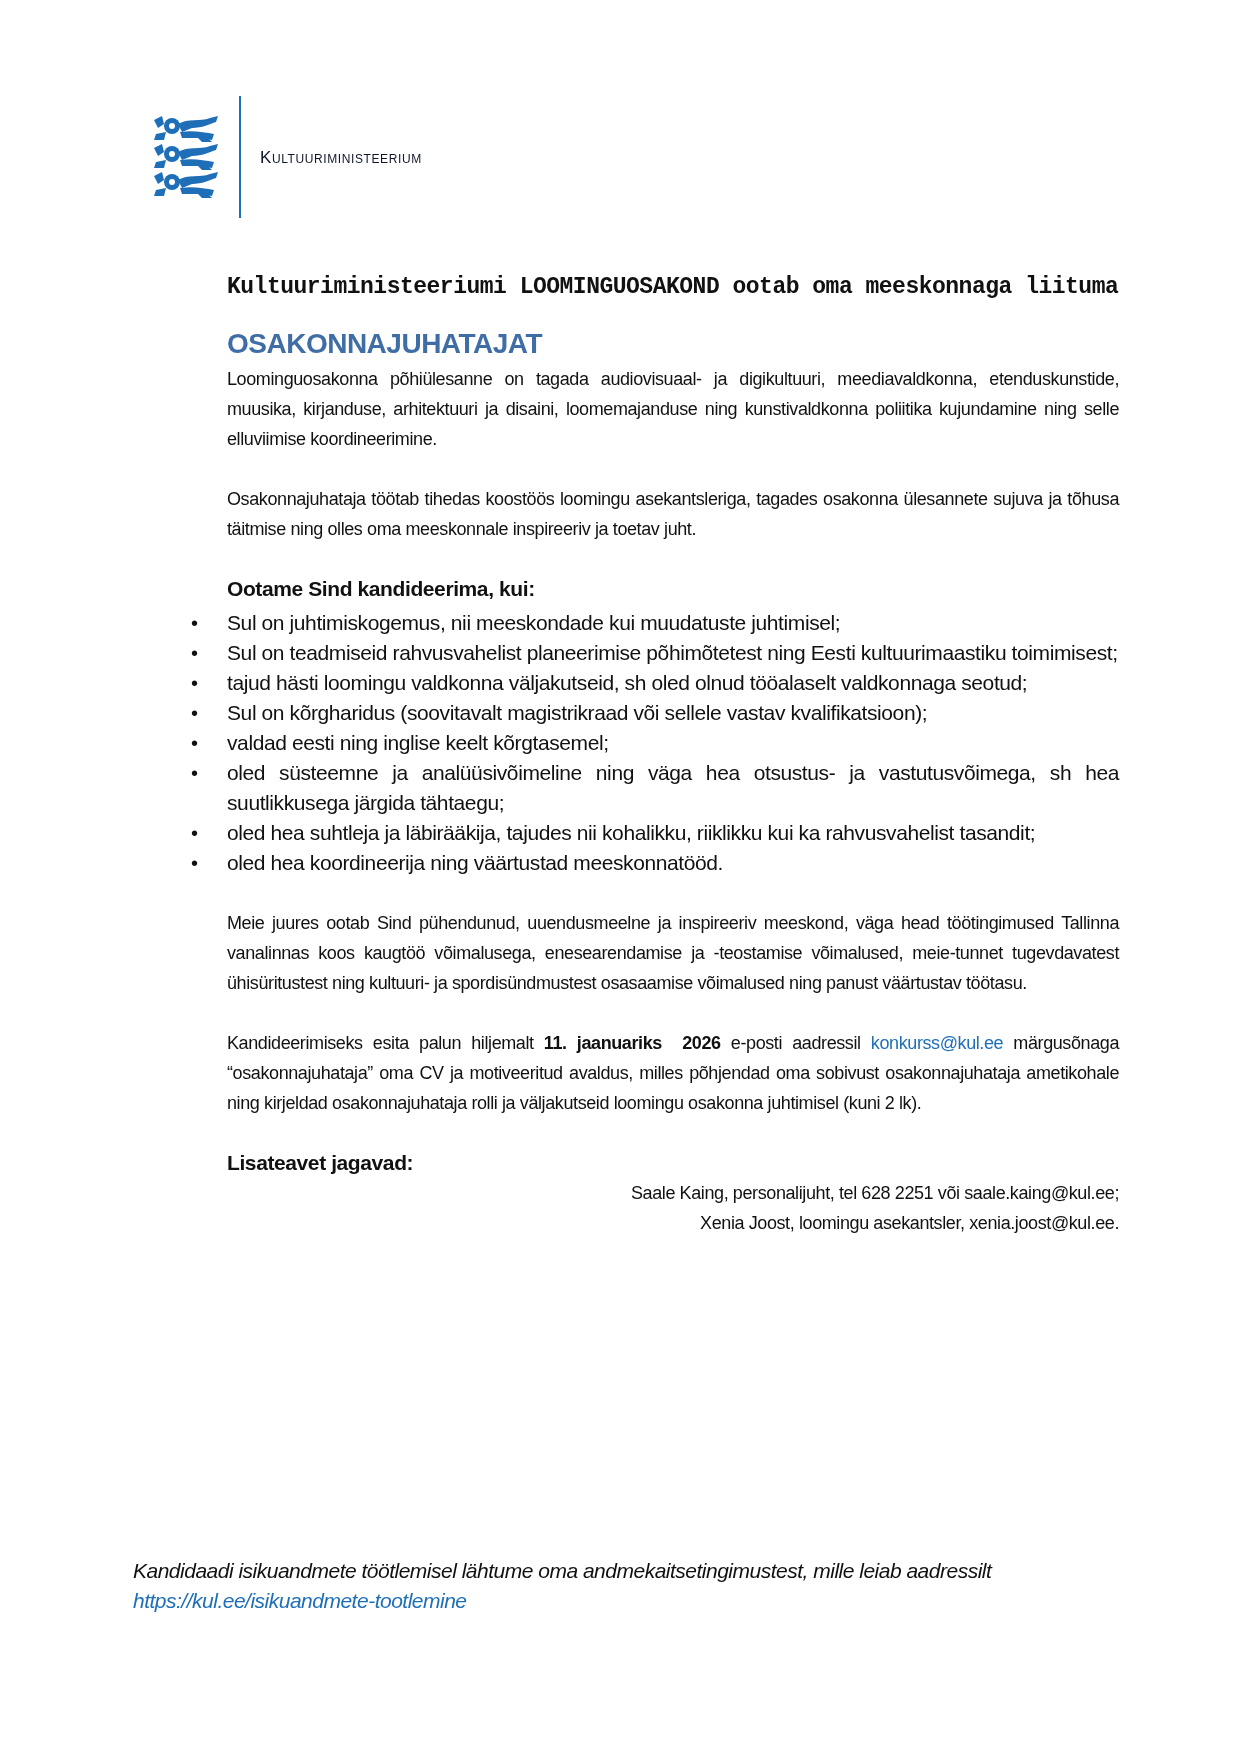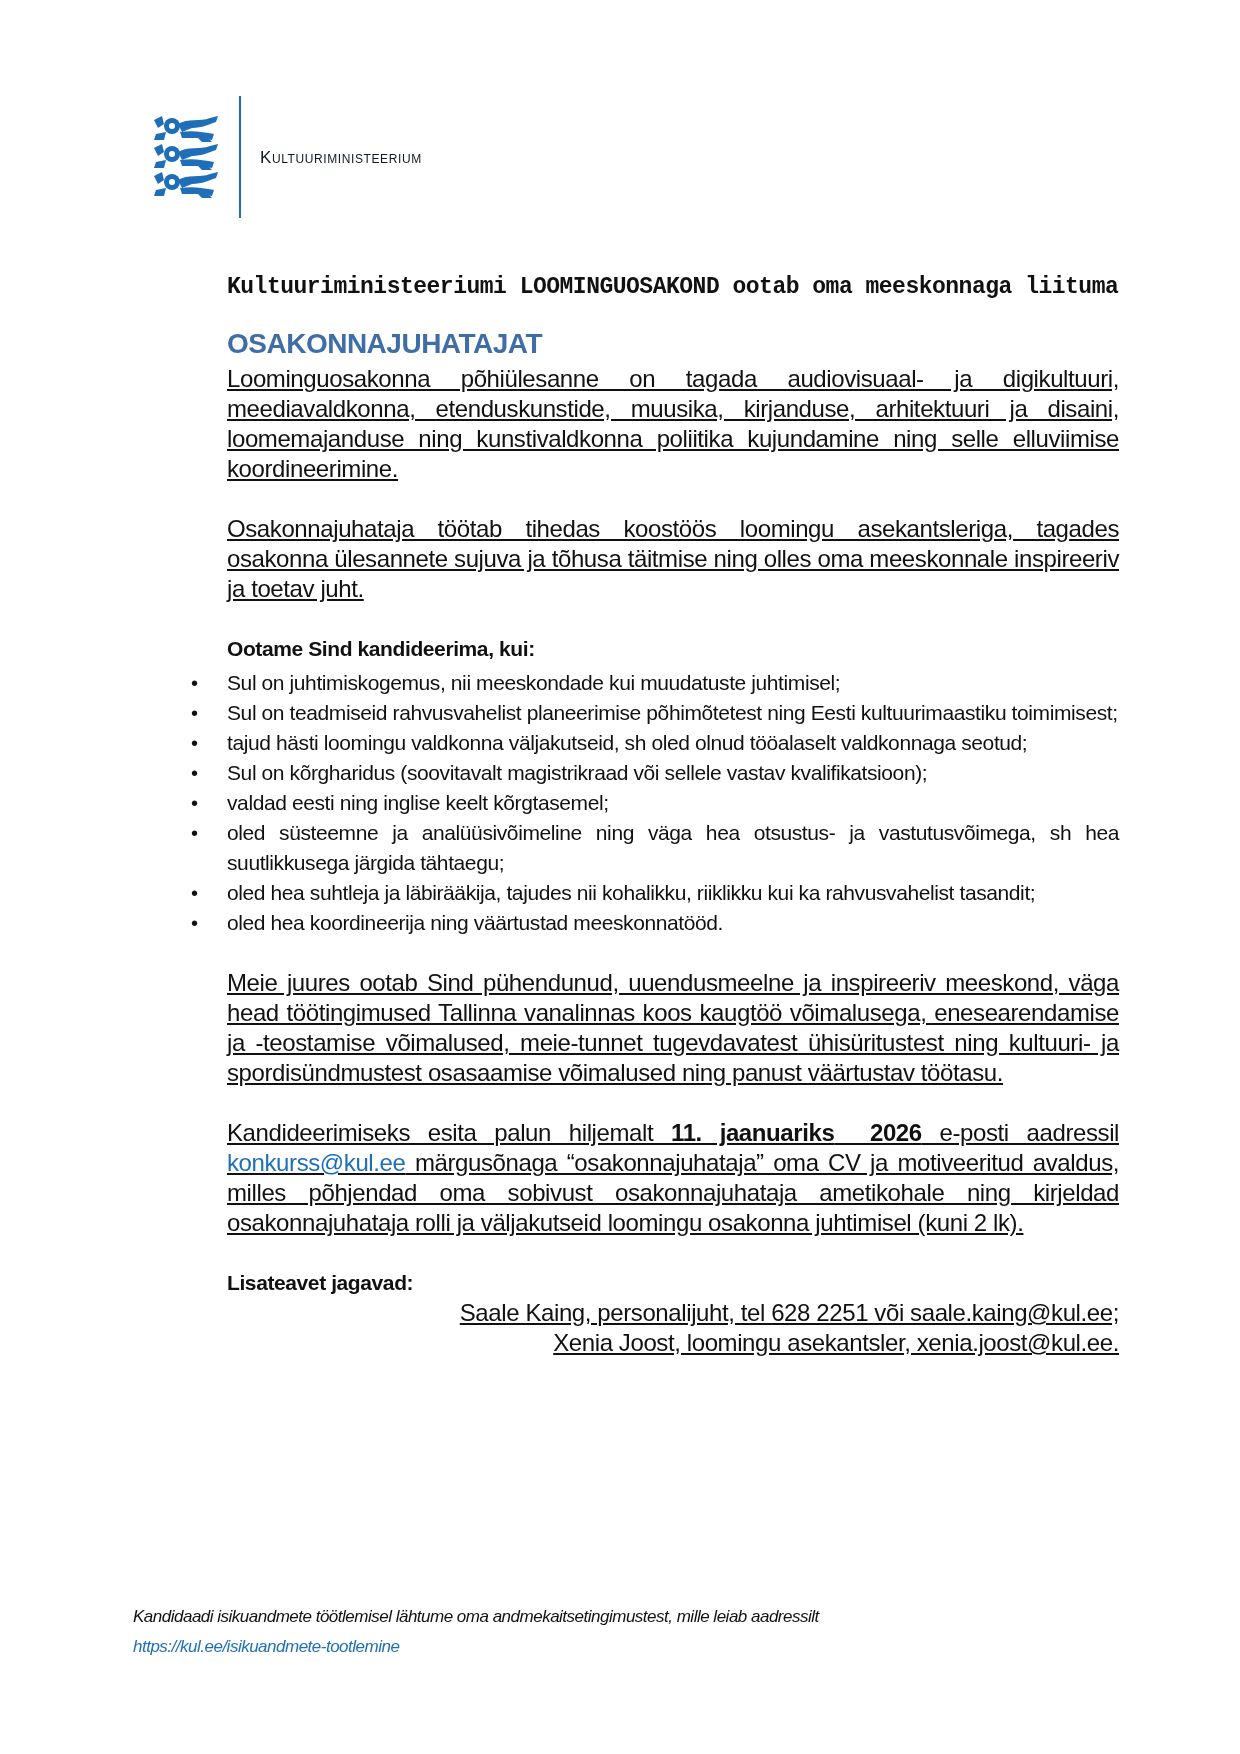--- a/index.html
+++ b/index.html
@@ -11,35 +11,35 @@
     .crest { position: absolute; left: 0; top: 18px; width: 70px; height: 84px; }
     .divider { position: absolute; left: 87px; top: 0; width: 2px; height: 122px; background: #1e6fb8; }
     .org-name {
       position: absolute; left: 108px; top: 52px; font-size: 17px; letter-spacing: 0.6px;
       color: #0f172a; font-variant: small-caps; font-weight: normal;
     }
     .content { position: absolute; left: 227px; top: 268px; width: 892px; }
     .intro-title { font-weight: bold; font-size: 23px; line-height: 38px; margin: 0; letter-spacing: -0.5px; font-family: Liberation Mono, monospace; }
     .position-title { color: #3f6da6; font-weight: bold; font-size: 28px; margin: 22px 0 4px 0; letter-spacing: -0.5px; }
     p.just {
-      font-size: 24px; line-height: 30px; margin: 0; text-align: justify; letter-spacing: -0.4px; text-decoration: underline;
+      font-size: 18px; line-height: 30px; margin: 0; text-align: justify; letter-spacing: -0.4px;
     }
     .gap { height: 30px; }
     .sub-heading { font-weight: bold; font-size: 21px; line-height: 30px; margin: 0; letter-spacing: -0.4px; }
     ul.req { list-style: none; margin: 4px 0 0 0; padding: 0; }
     ul.req li {
       position: relative; font-size: 21px; line-height: 30px; text-align: justify; letter-spacing: -0.4px;
     }
     ul.req li .bullet {
       position: absolute; left: -36px; top: 0; font-size: 20px;
     }
     .link { color: #1e6fb8; text-decoration: none; }
     .footer-note {
-      position: absolute; left: 133px; top: 1602px; width: 986px;
-      font-style: italic; font-size: 17px; line-height: 30px; letter-spacing: -0.5px;
+      position: absolute; left: 133px; top: 1556px; width: 986px;
+      font-style: italic; font-size: 21px; line-height: 30px; letter-spacing: -0.5px;
     }
     .footer-note .link { font-style: italic; }
     strong { font-weight: bold; }
   </style>
 </head>
 <body>
 
 <div class="logo-wrap">
   <svg class="crest" viewBox="0 0 70 84">
     <g fill="#1e6fb8">

